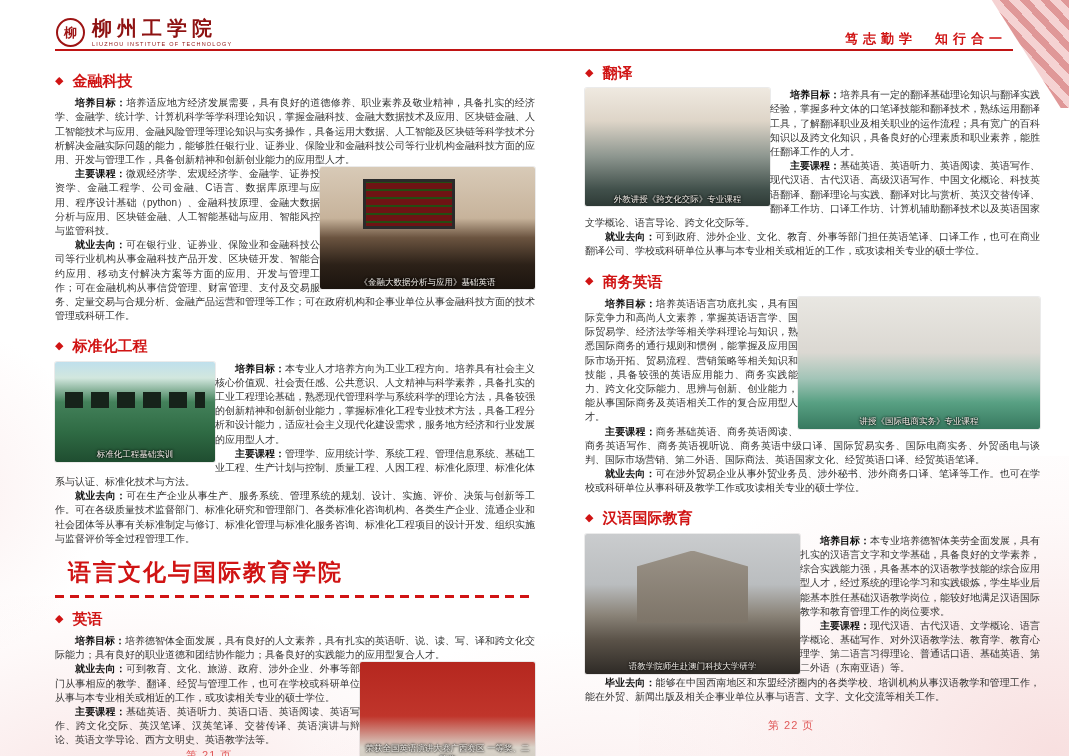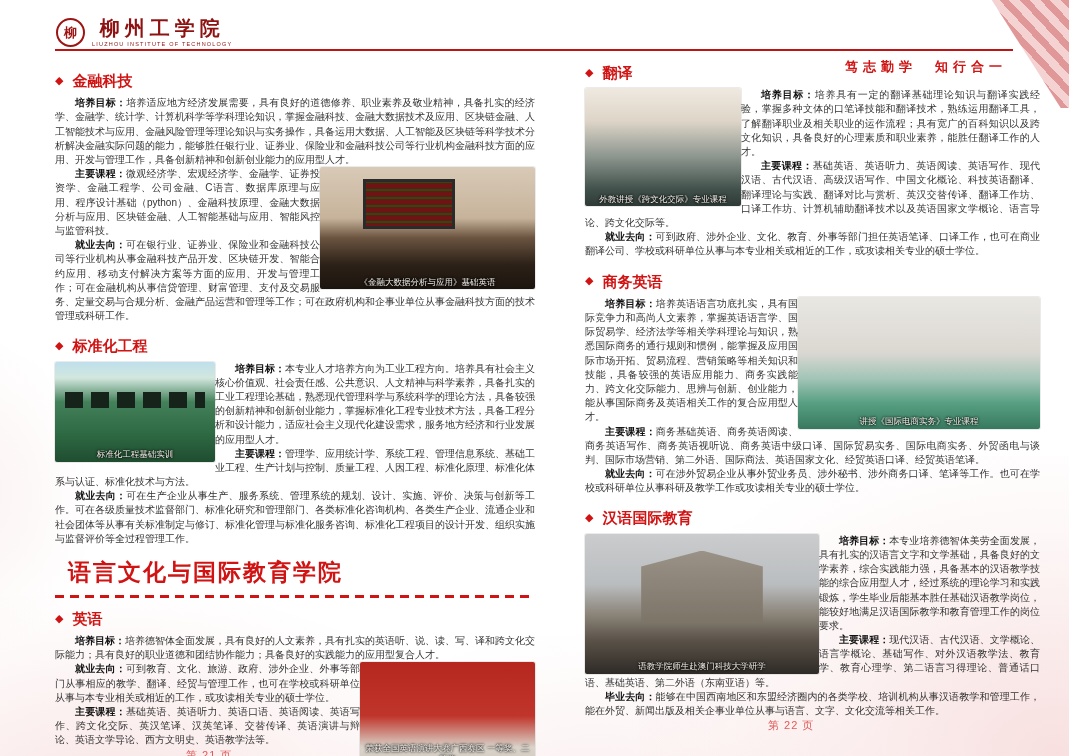--- a/index.html
+++ b/index.html
@@ -22,24 +22,24 @@
     clip-path:polygon(16% 0,100% 0,100% 112%);
     background:repeating-linear-gradient(47deg,rgba(193,52,52,.60) 0 7px,rgba(242,198,198,.92) 7px 15px);
     opacity:.85;}
 
   
   .logo{position:absolute;left:56px;top:18px;display:flex;align-items:center;gap:7px;}
   .emblem{width:29px;height:29px;border-radius:50%;border:2px solid #9d1414;box-sizing:border-box;
           display:flex;align-items:center;justify-content:center;color:#9d1414;font-size:13px;
           font-family:"Liberation Serif",serif;font-weight:bold;}
   .logo-cn{font-family:Liberation Sans, sans-serif;font-weight:bold;color:#8e1212;
-           font-size:20px;letter-spacing:5px;line-height:1;text-align:center;}
+           font-size:20px;letter-spacing:5px;line-height:1;}
   .logo-en{color:#8e1212;font-size:5.5px;letter-spacing:1.2px;margin-top:3px;}
   .slogan{position:absolute;right:62px;top:30px;color:#d01414;font-weight:bold;font-size:13px;
-          letter-spacing:5px;margin-top:28px;}
+          letter-spacing:5px;}
   .header-rule{position:absolute;left:55px;right:56px;top:49px;height:2px;background:#c01414;}
 
   
   .col{position:absolute;font-size:10px;line-height:1.42;color:#333;}
   .col-left{left:55px;top:64px;width:480px;}
   .col-right{left:585px;top:56px;width:455px;}
 
   section.program{display:flow-root;margin-bottom:6px;}
   .prog-title{margin:6px 0 5px 0;color:#d01414;font-size:15px;font-weight:bold;
               display:flex;align-items:center;gap:9px;}
@@ -65,25 +65,25 @@
     background:linear-gradient(180deg,#d8cab7 0%,#c7b39b 42%,#6b5440 58%,#2c2118 80%,#1b140e 100%);}
   .photo-fintech::before{content:"";position:absolute;left:20%;top:10%;width:40%;height:36%;
     background:repeating-linear-gradient(0deg,#6e1414 0 3px,#244d12 3px 5px,#6e1414 5px 8px);
     border:3px solid #2a2a2a;}
   .photo-std{width:160px;height:100px;
     background:linear-gradient(180deg,#bfdfec 0%,#d2e7de 16%,#43815a 40%,#2f6b44 70%,#1f4d30 100%);}
   .photo-std::before{content:"";position:absolute;left:6%;top:30%;width:88%;height:16%;
     background:repeating-linear-gradient(90deg,#16231a 0 18px,transparent 18px 26px);}
   .photo-eng{width:175px;height:104px;
     background:linear-gradient(180deg,#b5271f 0%,#c0352b 52%,#d9d3c9 82%,#cfc9bf 100%);}
-  .photo-trans{width:156px;height:118px;
+  .photo-trans{width:185px;height:118px;
     background:linear-gradient(180deg,#efe9e0 0%,#ded5c8 28%,#8d968f 58%,#41504b 86%,#2e3a36 100%);}
   .photo-biz{width:242px;height:132px;
     background:linear-gradient(180deg,#e9e7e2 0%,#dbd8d2 42%,#a2c4b7 62%,#58a083 80%,#37795f 100%);}
-  .photo-chn{width:234px;height:140px;
+  .photo-chn{width:215px;height:140px;
     background:linear-gradient(180deg,#caccce 0%,#babdbf 36%,#8a8378 58%,#5a5248 76%,#2e2a26 100%);}
   .photo-chn::before{content:"";position:absolute;left:24%;top:12%;width:52%;height:52%;
     background:linear-gradient(180deg,#9a9287 0%,#7d7468 100%);
     clip-path:polygon(50% 0,100% 22%,100% 100%,0 100%,0 22%);}
 
   .page-num{position:absolute;color:#e05a5a;font-size:11px;letter-spacing:1px;}
   .pn-left{left:186px;top:748px;}
   .pn-right{left:768px;top:718px;}
 </style>
 </head>

